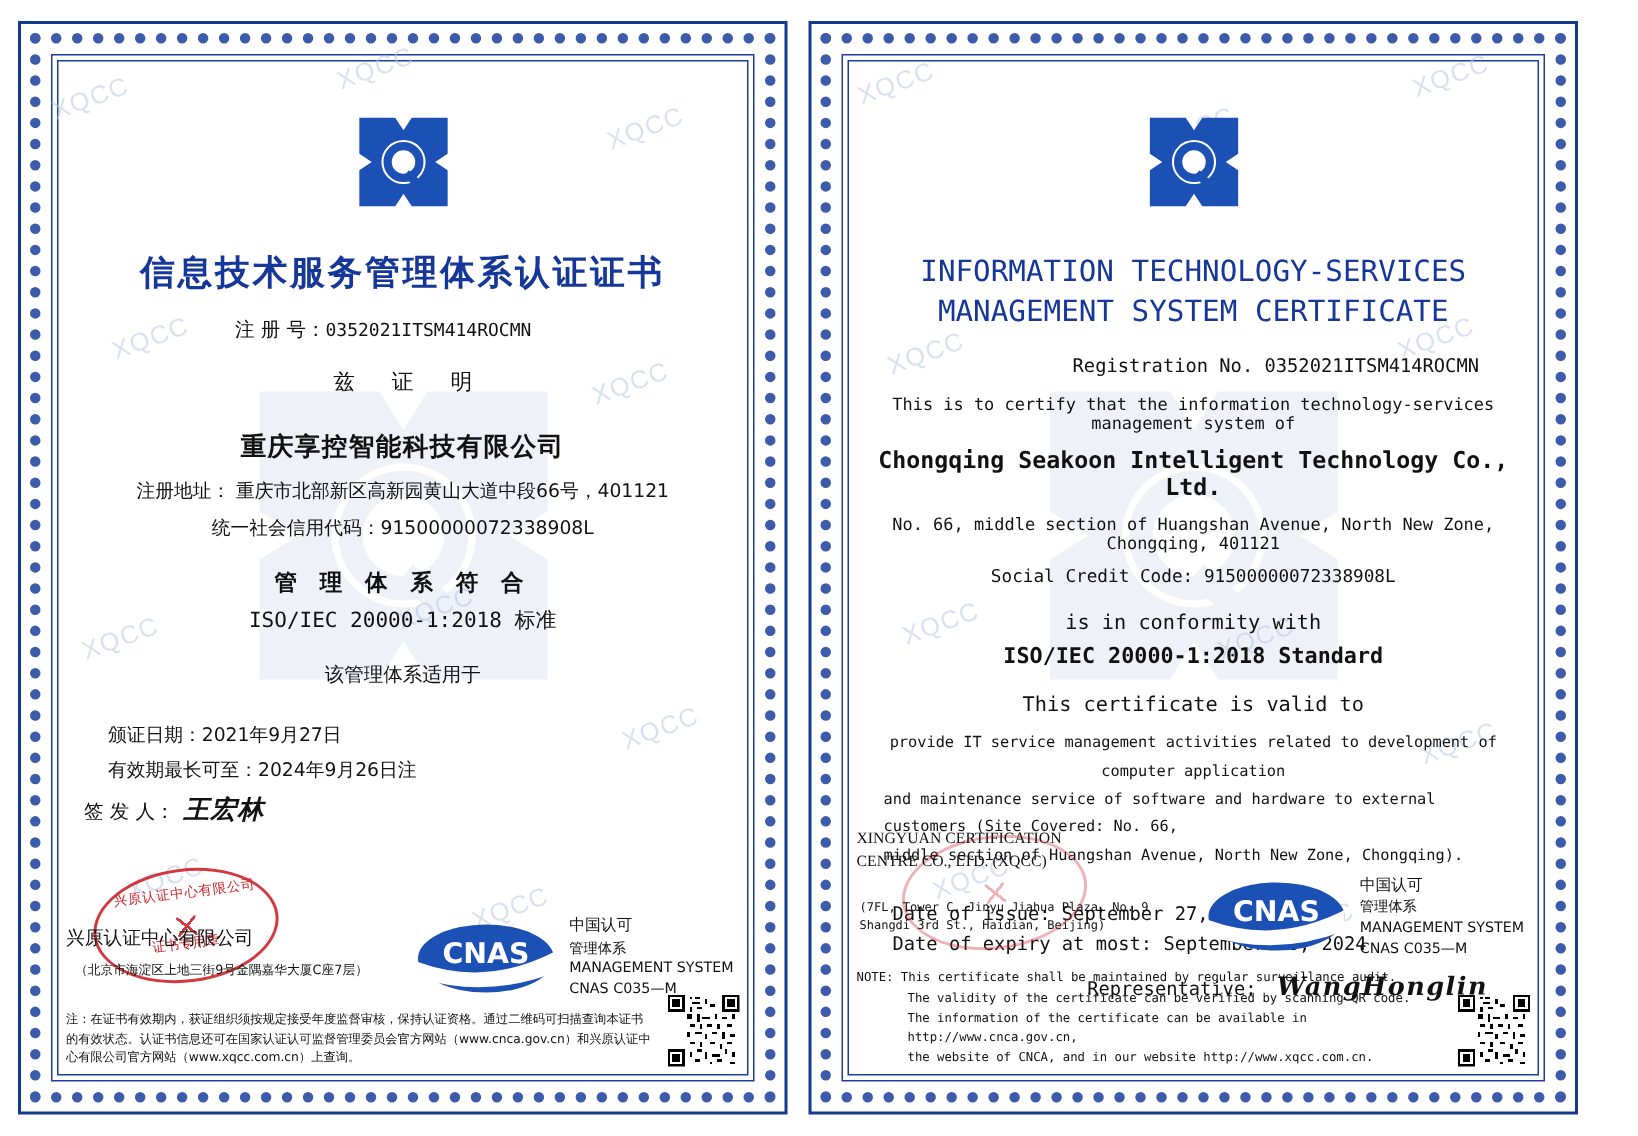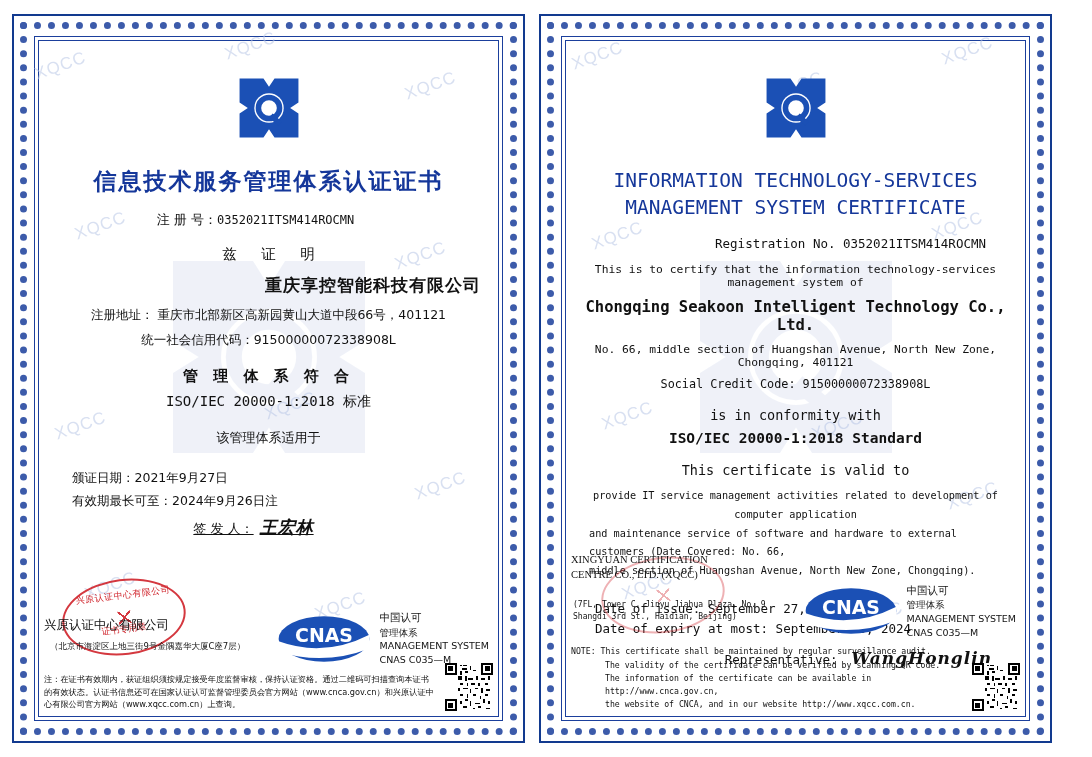--- a/index.html
+++ b/index.html
@@ -115,26 +115,25 @@
     padding-right:26px;
   }
   .zizheng{
     margin-top:16px;
     font-family:"DejaVu Sans", sans-serif;
     font-size:14.5px;
     letter-spacing:10px;
     padding-left:10px;
   }
   .company-cn{
-    margin-top:10px;
+    margin-top:22px;
     font-family:"DejaVu Sans", sans-serif;
     font-size:17px;
     font-weight:bold;
     letter-spacing:1px;
-    text-align:right;
   }
   .addr-cn{
     margin-top:10px;
     font-family:"DejaVu Sans", sans-serif;
     font-size:12.5px;
   }
   .code-cn{
     margin-top:8px;
     font-family:"DejaVu Sans", sans-serif;
     font-size:12.5px;
@@ -169,25 +168,24 @@
     margin-top:20px;
     text-align:left;
     padding-left:16px;
     font-family:"DejaVu Sans", sans-serif;
     font-size:12.5px;
     line-height:1.8;
   }
   .sign-row{
     position:relative;
     margin-top:4px;
-    text-align:center;
+    text-align:left;
     padding-right:30px;
     font-family:"DejaVu Sans", sans-serif;
     font-size:13px;
-    text-decoration:underline;
   }
   .sign-name{
     font-family:"DejaVu Serif", serif;
     font-style:italic;
     font-weight:bold;
     font-size:17px;
     margin-left:6px;
     letter-spacing:1px;
   }
   
@@ -587,21 +585,21 @@
       <div class="en-addr">No. 66, middle section of Huangshan Avenue, North New Zone, Chongqing, 401121</div>
       <div class="en-code">Social Credit Code: 91500000072338908L</div>
 
       <div class="en-conform">is in conformity with</div>
       <div class="en-standard">ISO/IEC 20000-1:2018 Standard</div>
 
       <div class="en-valid">This certificate is valid to</div>
 
       <div class="en-scope">
         <div class="c">provide IT service management activities related to development of computer application</div>
-        <div>and maintenance service of software and hardware to external customers (Date Covered: No. 66,</div>
+        <div>and maintenance service of software and hardware to external customers (Site Covered: No. 66,</div>
         <div>middle section of Huangshan Avenue, North New Zone, Chongqing).</div>
       </div>
 
       <div class="en-dates">
         <div>Date of issue: September 27, 2021</div>
         <div>Date of expiry at most: September 26, 2024</div>
       </div>
 
       <div class="en-rep">
         <span>Representative:</span>

